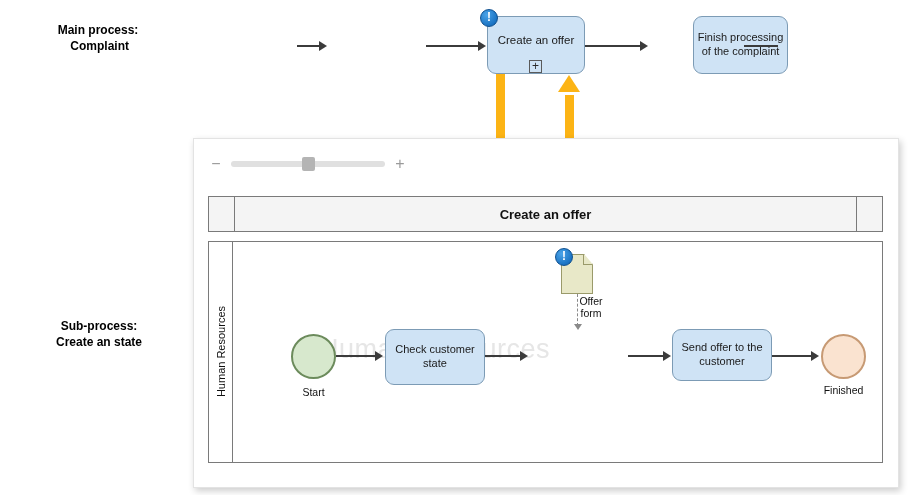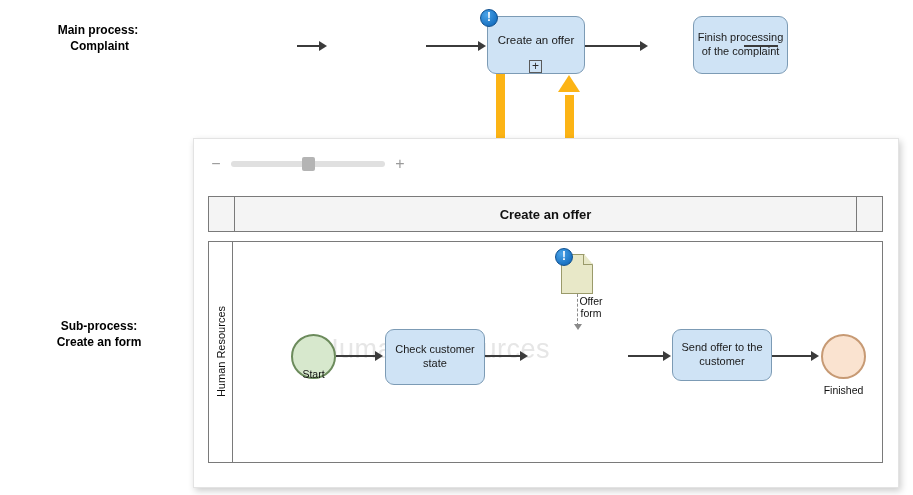--- a/index.html
+++ b/index.html
@@ -283,21 +283,21 @@
 </style>
 </head>
 <body>
 
 <div id="stage">
 
   <div class="caption" id="caption-main">Main process:
  Complaint</div>
 
   <div class="caption" id="caption-sub">Sub-process:
-Create an form</div>
+Create an state</div>
 
   <div class="flow-line" style="left:297px; top:45px; width:24px;"></div>
   <div class="flow-head" style="left:319px; top:41px;"></div>
 
 
   <div class="flow-line" style="left:426px; top:45px; width:54px;"></div>
   <div class="flow-head" style="left:478px; top:41px;"></div>
 
   <div class="task big" style="left:487px; top:16px; width:98px; height:58px;">
     <span style="margin-bottom:10px;">Create an offer</span>
@@ -344,21 +344,21 @@
     <div id="lane-body">
       <div id="lane-label">
         <span>Human Resources</span>
       </div>
 
       <div id="lane-inner">
 
         <div id="lane-watermark">Human Resources</div>
 
         <div class="event start" style="left:58px; top:92px; width:45px; height:45px;"></div>
-        <div class="event-label" style="left:48px; top:126px; width:65px;">Start</div>
+        <div class="event-label" style="left:48px; top:144px; width:65px;">Start</div>
 
         <div class="flow-line" style="left:103px; top:113px; width:42px;"></div>
         <div class="flow-head" style="left:142px; top:109px;"></div>
 
         <div class="task" style="left:152px; top:87px; width:100px; height:56px;">
           <span style="white-space:pre;">Check customer
 state</span>
         </div>
 
         <div class="flow-line" style="left:252px; top:113px; width:38px;"></div>

